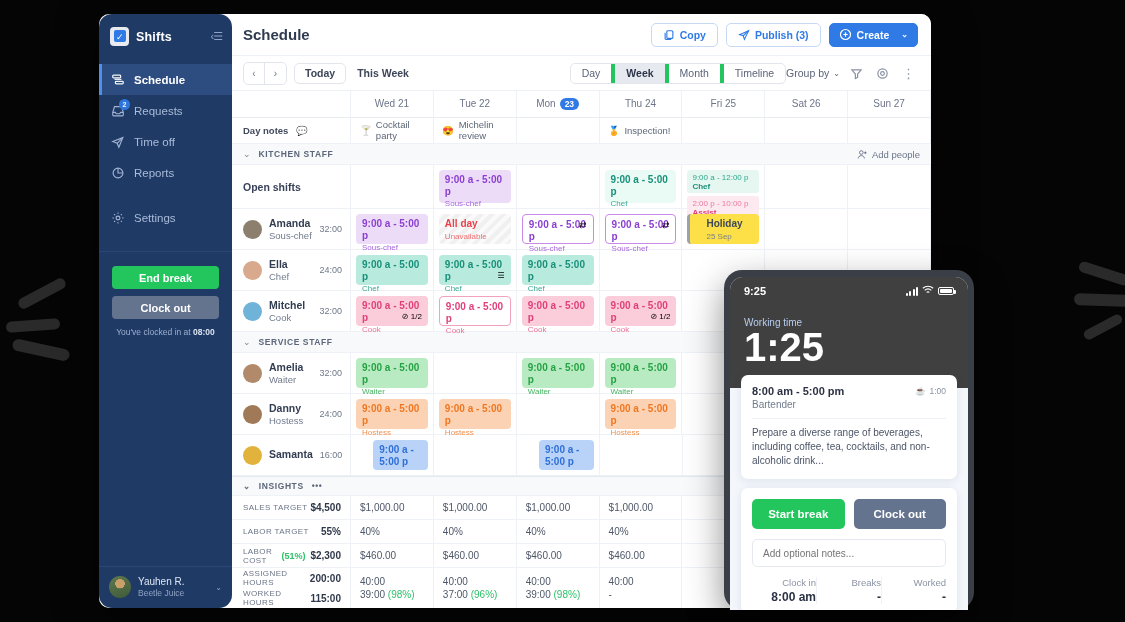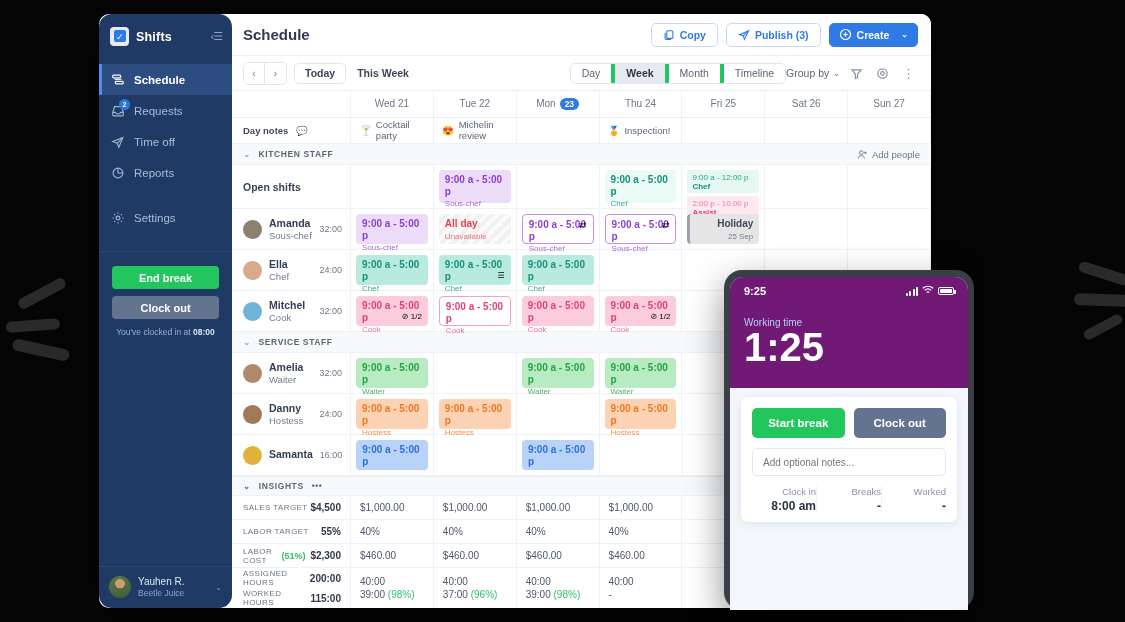--- a/index.html
+++ b/index.html
@@ -128,21 +128,21 @@
   .sh-purple-o{ background:#fff; border:1px solid #c98ae8;} .sh-purple-o .t{color:#8b3fd0;} .sh-purple-o .r{color:#a867de;}
   .sh-teal{ background:#b8eadd; } .sh-teal .t{color:#18907a;} .sh-teal .r{color:#3aa994;}
   .sh-teal-l{ background:#eafaf5; } .sh-teal-l .t{color:#18907a;} .sh-teal-l .r{color:#3aa994;}
   .sh-pink{ background:#fbcdda; } .sh-pink .t{color:#e0407a;} .sh-pink .r{color:#ec6e99;}
   .sh-pink-o{ background:#fff; border:1px solid #f3a2bd;} .sh-pink-o .t{color:#e0407a;} .sh-pink-o .r{color:#ec6e99;}
   .sh-green{ background:#b9ebc2; } .sh-green .t{color:#25a244;} .sh-green .r{color:#47b463;}
   .sh-orange{ background:#fbd3b4; } .sh-orange .t{color:#ef7722;} .sh-orange .r{color:#f2904a;}
   .sh-blue{ background:#b9d3f8; } .sh-blue .t{color:#2f6fd6;} .sh-blue .r{color:#4f89e0;}
   .sh-unav{ background:repeating-linear-gradient(135deg,#fafafa 0 4px,#f0f0f0 4px 8px); }
   .sh-unav .t{color:#e8414b;} .sh-unav .r{color:#ef6f74;}
-  .sh-holiday{ background:#e5e5e5; border-left:3px solid #9aa2ae; padding-left:16px;text-align:right;}
+  .sh-holiday{ background:#fde047; border-left:3px solid #9aa2ae; padding-left:16px;}
   .sh-holiday .t{ color:#3f4857; } .sh-holiday .r{ color:#767f8e; }
   .mini{ border-radius:3px; padding:2.5px 5px; font-size:8px; margin-bottom:3px; }
   .mini b{ font-weight:bold; }
   .mini.teal{ background:#e6f7f1; color:#2aa88e;} .mini.teal b{ color:#18907a;}
   .mini.pink{ background:#fdeaf0; color:#ef789f;} .mini.pink b{ color:#e0407a;}
 
   
   .insights{ border-top:1px solid #e4e9ef; }
   .inshdr{ height:19px; background:#f7f9fb; display:flex;align-items:center; padding:0 11px;
       font-size:8.5px; font-weight:bold; letter-spacing:.6px; color:#5c6679; gap:8px;
@@ -157,21 +157,21 @@
   .irow .gcell{ display:flex; align-items:center; padding-left:9px; font-size:10px; color:#4e5768; }
   .irow.tall .firstcol{ flex-direction:column; justify-content:center; align-items:stretch; gap:2px;}
   .irow.tall .firstcol .ln{ display:flex; align-items:center; }
   .irow.tall .gcell{ flex-direction:column; justify-content:center; align-items:flex-start; gap:2px;}
   .g{ color:#2fc16a; }
 
   
   #phone{ position:absolute; left:724px; top:270px; width:250px; height:340px;
       background:#3a3f47; border-radius:18px; padding:7px 6px 0; box-shadow:0 14px 36px rgba(0,0,0,.45);}
   .pscreen{ background:#f3f6fb; border-radius:13px 13px 0 0; height:333px; overflow:hidden;}
-  .phead{ background:#701a75; padding:8px 14px 20px; }
+  .phead{ background:#404040; padding:8px 14px 20px; }
   .pstatus{ display:flex; align-items:center; color:#fff; font-size:11px; font-weight:bold;}
   .pstatus .right{ margin-left:auto; display:flex; align-items:center; gap:4px;}
   .bars{ display:flex; align-items:flex-end; gap:1.5px; height:9px;}
   .bars i{ width:2px; background:#fff; border-radius:1px; display:block;}
   .batt{ width:16px;height:8px;border:1px solid #fff; border-radius:2px; position:relative;}
   .batt::after{ content:""; position:absolute; inset:1px; background:#fff; border-radius:1px;}
   .batt::before{ content:""; position:absolute; right:-3px; top:2px; width:2px;height:4px;background:#fff;border-radius:0 1px 1px 0;}
   .wlabel{ color:#b7cdf0; font-size:10px; margin-top:20px; }
   .wtime{ color:#fff; font-size:40px; font-weight:bold; line-height:1.05; margin-top:-2px;}
   .pcard{ background:#fff; margin:-13px 11px 0; border-radius:7px; padding:10px 11px 11px;
@@ -632,21 +632,21 @@
             <div class="gcell">
               <div class="shift sh-orange">
                 <div class="t">9:00 a - 5:00 p</div>
                 <div class="r">Hostess</div>
               </div>
             </div>
             <div class="gcell"></div>
             <div class="gcell"></div>
             <div class="gcell"></div>
           </div>
-          <div class="grow srow" style="height: 41px;">
+          <div class="grow srow" style="height: 41px; gap: 17px;">
             <div class="firstcol">
               <span class="av" style="background: rgb(226, 179, 60);"></span>
               <span class="pinfo">
                 <span class="pn" style="display:block">Samanta</span>
                 <span class="pr" style="display:block"></span>
               </span>
               <span class="phrs">16:00</span>
             </div>
             <div class="gcell">
               <div class="shift sh-blue">
@@ -780,20 +780,32 @@
                 <path d="M3.2 5.9a5.8 5.8 0 0 1 7.6 0"></path>
                 <path d="M5.4 8.3a2.6 2.6 0 0 1 3.2 0"></path>
               </svg></span>
           <span class="batt"></span>
         </span>
       </div>
       <div class="wlabel">Working time</div>
       <div class="wtime">1:25</div>
     </div>
 
+    <div class="pcard">
+      <div class="pc-top">
+        <span class="pc-time">8:00 am - 5:00 pm</span>
+        <span class="pc-dur">
+          <span>☕</span>
+          <span>1:00</span>
+        </span>
+      </div>
+      <div class="pc-role">Bartender</div>
+      <div class="pc-sep"></div>
+      <div class="pc-desc">Prepare a diverse range of beverages, including coffee, tea, cocktails, and non-alcoholic drink...</div>
+    </div>
 
     <div class="pcard2">
       <div class="pbtns">
         <button class="pbtn green">Start break</button>
         <button class="pbtn grey">Clock out</button>
       </div>
       <input class="pnote" placeholder="Add optional notes..." style="">
       <div class="pstats">
         <div class="pstat">
           <div class="k">Clock in</div>

